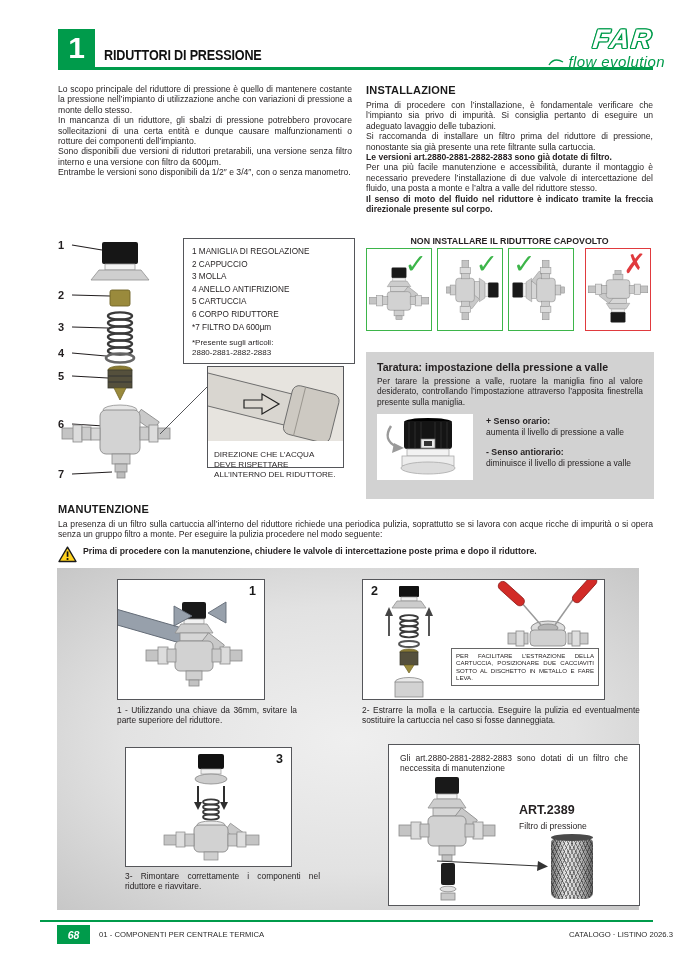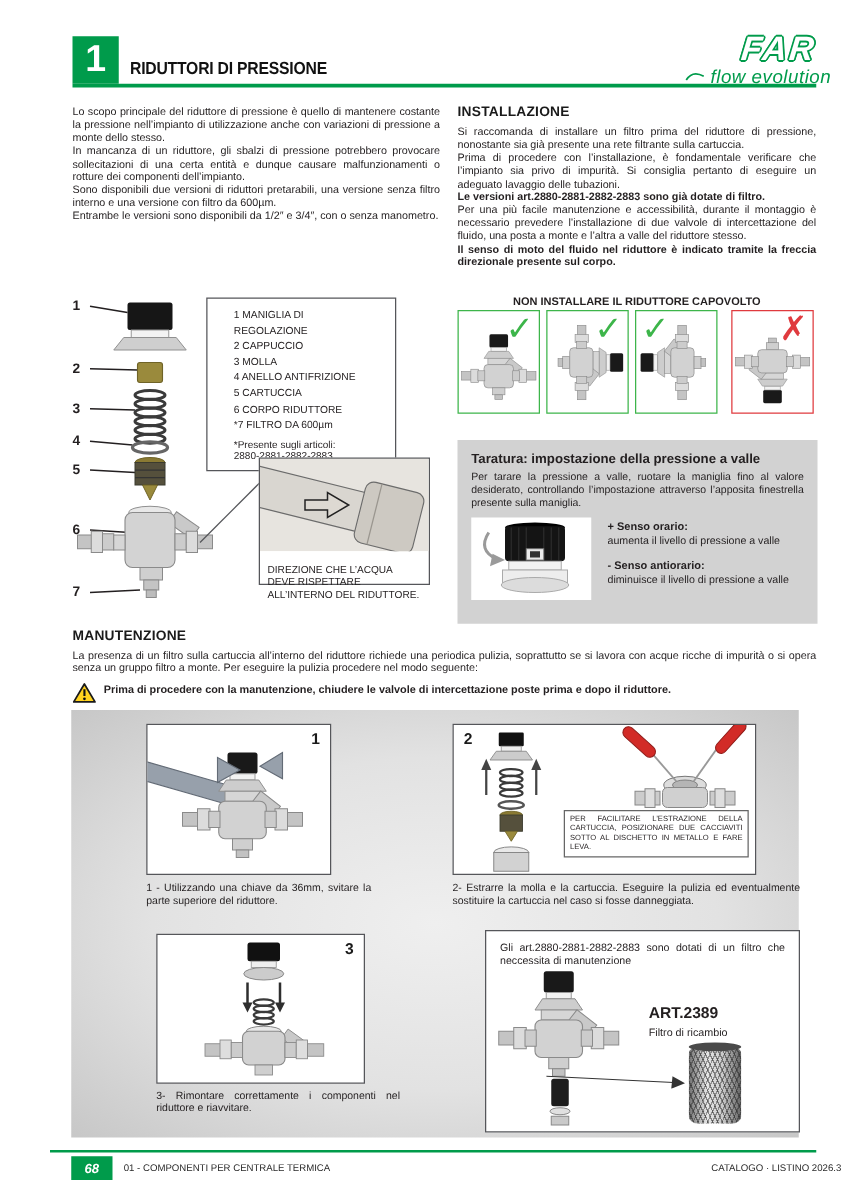--- a/index.html
+++ b/index.html
@@ -85,22 +85,22 @@
     <p>Lo scopo principale del riduttore di pressione è quello di mantenere costante la pressione nell’impianto di utilizzazione anche con variazioni di pressione a monte dello stesso.</p>
     <p>In mancanza di un riduttore, gli sbalzi di pressione potrebbero provocare sollecitazioni di una certa entità e dunque causare malfunzionamenti o rotture dei componenti dell’impianto.</p>
     <p>Sono disponibili due versioni di riduttori pretarabili, una versione senza filtro interno e una versione con filtro da 600µm.</p>
     <p>Entrambe le versioni sono disponibili da 1/2″ e 3/4″, con o senza manometro.</p>
   </div>
 </div>
 
 <div class="abs" style="left:366px;top:84px;width:287px;">
   <div class="h-sec">INSTALLAZIONE</div>
   <div class="jtxt">
+    <p>Prima di procedere con l’installazione, è fondamentale verificare che l’impianto sia privo di impurità. Si consiglia pertanto di eseguire un adeguato lavaggio delle tubazioni.</p>
     <p>Si raccomanda di installare un filtro prima del riduttore di pressione, nonostante sia già presente una rete filtrante sulla cartuccia.</p>
-    <p>Prima di procedere con l’installazione, è fondamentale verificare che l’impianto sia privo di impurità. Si consiglia pertanto di eseguire un adeguato lavaggio delle tubazioni.</p>
     <p class="b">Le versioni art.2880-2881-2882-2883 sono già dotate di filtro.</p>
     <p>Per una più facile manutenzione e accessibilità, durante il montaggio è necessario prevedere l’installazione di due valvole di intercettazione del fluido, una posta a monte e l’altra a valle del riduttore stesso.</p>
     <p class="b">Il senso di moto del fluido nel riduttore è indicato tramite la freccia direzionale presente sul corpo.</p>
   </div>
 </div>
 
 <svg class="abs" style="left:58px;top:234px" width="135" height="252" viewBox="0 0 135 252">
   <g stroke="#231f20" stroke-width="1.1">
     <line x1="14" y1="11" x2="44" y2="16"></line>
       <line x1="14" y1="61" x2="52" y2="62"></line>
@@ -145,21 +145,21 @@
   <rect x="59" y="238" width="8" height="6" fill="#bcbcbc" stroke="#8a8a8a" stroke-width="0.8"></rect>
 </svg>
 <div class="abs callout" style="left:58px;top:239px">1</div>
 <div class="abs callout" style="left:58px;top:289px">2</div>
 <div class="abs callout" style="left:58px;top:321px">3</div>
 <div class="abs callout" style="left:58px;top:347px">4</div>
 <div class="abs callout" style="left:58px;top:370px">5</div>
 <div class="abs callout" style="left:58px;top:418px">6</div>
 <div class="abs callout" style="left:58px;top:468px">7</div>
 
-<div class="abs box-bd" style="left:165px;top:238px;width:152px;padding:7px 21px 6px;">
+<div class="abs box-bd" style="left:183px;top:238px;width:172px;padding:7px 8px 6px;">
   <div style="font-size:8.2px;line-height:12.6px;">
     <div>1  MANIGLIA DI REGOLAZIONE</div>
     <div>2  CAPPUCCIO</div>
     <div>3  MOLLA</div>
     <div>4  ANELLO ANTIFRIZIONE</div>
     <div>5  CARTUCCIA</div>
     <div>6  CORPO RIDUTTORE</div>
     <div>*7  FILTRO DA 600µm</div>
   </div>
   <div style="font-size:8px;line-height:9.6px;margin-top:4px">
@@ -352,21 +352,21 @@
 
 <div class="abs box-bd" style="left:388px;top:744px;width:252px;height:162px;padding:8px 11px;">
   <div class="jtxt" style="font-size:8.5px">Gli art.2880-2881-2882-2883 sono dotati di un filtro che neccessita di manutenzione</div>
   <svg class="abs" style="left:6px;top:30px" width="112" height="128" viewBox="0 0 112 128">
     <use href="#valve" transform="translate(2,0) scale(1.0)"></use>
     <rect x="46" y="88" width="14" height="22" rx="2" fill="#1d1d1d"></rect>
     <ellipse cx="53" cy="114" rx="8" ry="2.8" fill="#e0e0e0" stroke="#888" stroke-width="0.8"></ellipse>
     <rect x="46" y="118" width="14" height="7" fill="#c9c9c9" stroke="#888" stroke-width="0.8"></rect>
   </svg>
   <div class="b" style="position:absolute;left:130px;top:58px;font-size:12.5px">ART.2389</div>
-  <div style="position:absolute;left:130px;top:76px;font-size:8.6px">Filtro di ricambio</div>
+  <div style="position:absolute;left:130px;top:76px;font-size:8.6px">Filtro di pressione</div>
   <div class="mesh" style="left:162px;top:92px;width:42px;height:62px;"></div>
   <svg class="abs" style="left:48px;top:108px" width="112" height="18">
     <line x1="0" y1="8" x2="102" y2="13" stroke="#333" stroke-width="1"></line>
     <polygon points="101,8 111,13.5 100,18" fill="#333"></polygon>
   </svg>
 </div>
 
 <div class="abs" style="left:40px;top:920px;width:613px;height:2px;background:var(--g)"></div>
 <div class="abs" style="left:57px;top:925px;width:33px;height:19px;background:var(--g);display:flex;align-items:center;justify-content:center;">
   <span style="color:#fff;font-size:10.5px;font-weight:bold;font-style:italic">68</span>

